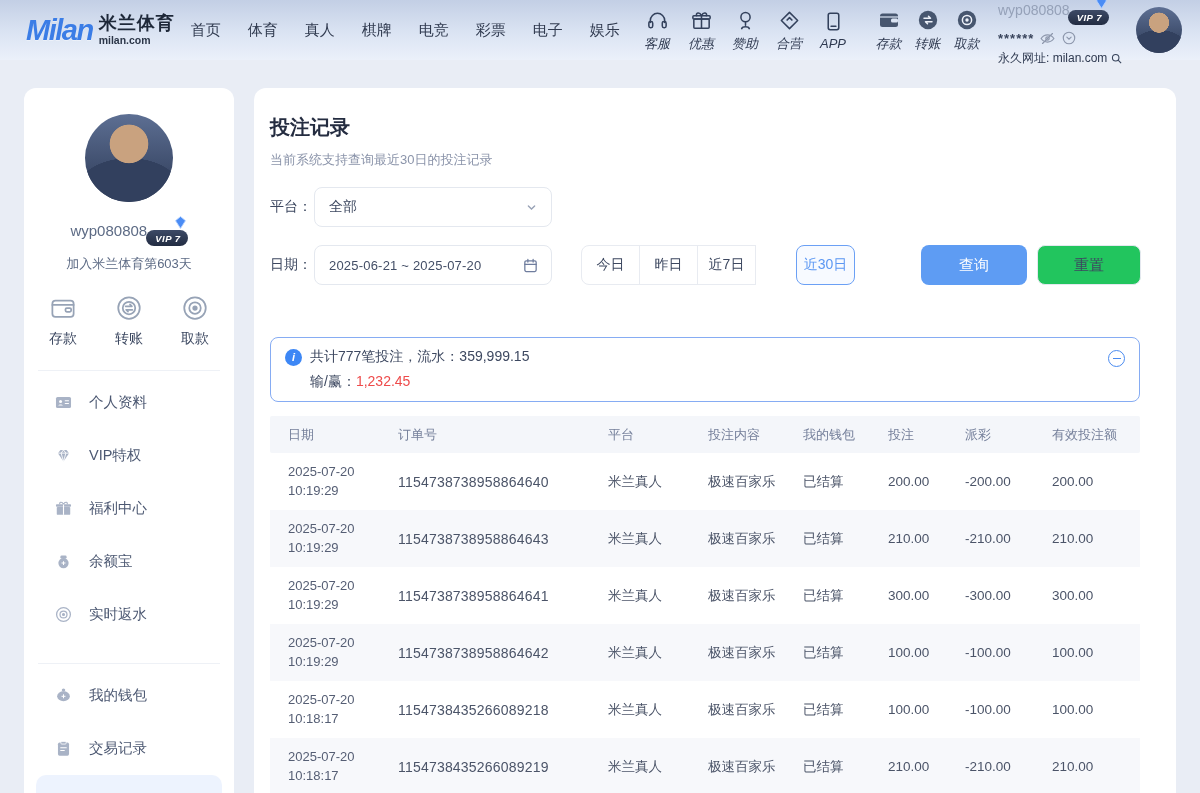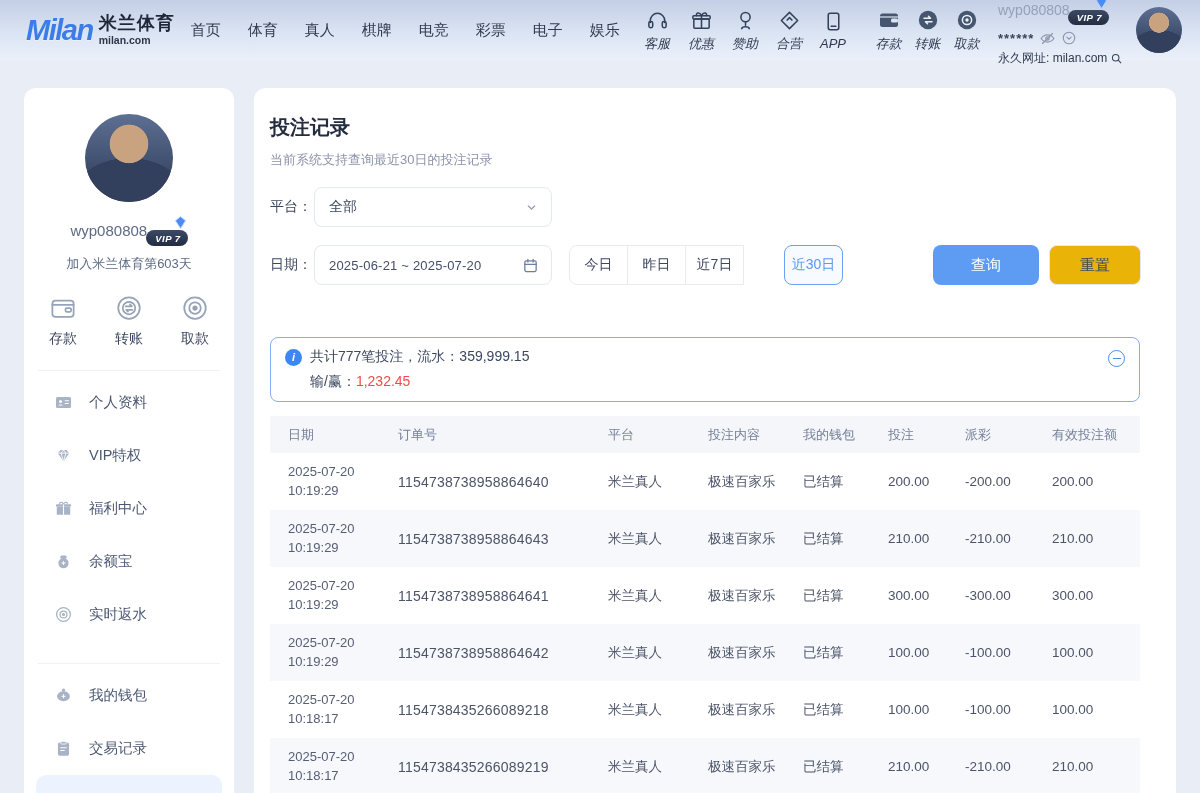--- a/index.html
+++ b/index.html
@@ -98,33 +98,33 @@
     display:flex; align-items:center; padding:0 12px 0 14px; cursor:pointer;
   }
   .select-val{ font-size:14px; color:#3d4860; flex:1; text-align:left; }
   .date-val{ font-size:13px; color:#434e66; flex:1; text-align:left; letter-spacing:.2px; }
   .rangegrp{ display:flex; margin-left:17px; }
   .range-btn{
     width:59px; height:40px; background:#fff; border:1px solid #e8ebf1; margin-left:-1px;
     display:flex; align-items:center; justify-content:center;
     font-size:14px; color:#3d4860; cursor:pointer; position:relative;
   }
-  .range-btn:first-child{ border-radius:8px 0 0 8px; margin-left:0; }
+  .range-btn:first-child{ border-radius:8px 0 0 8px; margin-left:12px; }
   .range-btn:last-child{ border-radius:0 8px 8px 0;margin-left:40px; }
   .range-btn.active{
     border:1px solid #6ba0f5; border-radius:8px; color:#5b97f3; background:#f7faff; z-index:2;
   }
   .btn-query{
     margin-left:auto; width:106px; height:40px; border:none; border-radius:8px;
     background:#5e9cf3; color:#fff; font-size:15px; cursor:pointer;
     font-family:"Liberation Sans", sans-serif;
   }
   .btn-reset{
-    margin-left:10px; width:92px; height:40px; border:1px solid #e4e8ef; border-radius:8px;
-    background:#eab308; color:#3d4860; font-size:15px; cursor:pointer;
+    margin-left:10px; width:104px; height:40px; border:1px solid #e4e8ef; border-radius:8px;
+    background:#22c55e; color:#3d4860; font-size:15px; cursor:pointer;
     font-family:"Liberation Sans", sans-serif;
   }
   .summary{
     margin-top:52px; width:870px; min-height:60px; border:1px solid #86acf3; border-radius:8px;
     padding:10px 14px; position:relative; background:#fff;
   }
   .sum-l1{ display:flex; align-items:center; gap:8px; font-size:14px; color:#3d4860; }
   .info-ic{
     width:17px; height:17px; border-radius:50%; background:#3d87f5; color:#fff;
     font-size:11px; font-weight:700; font-style:italic;

